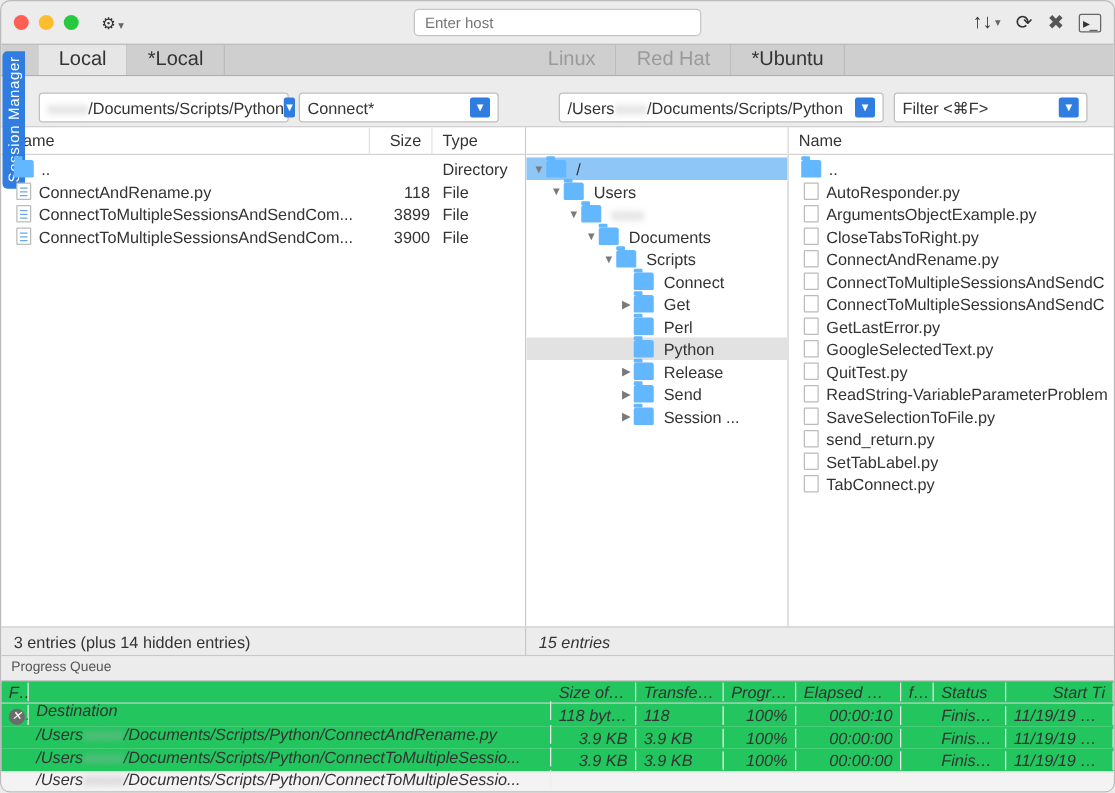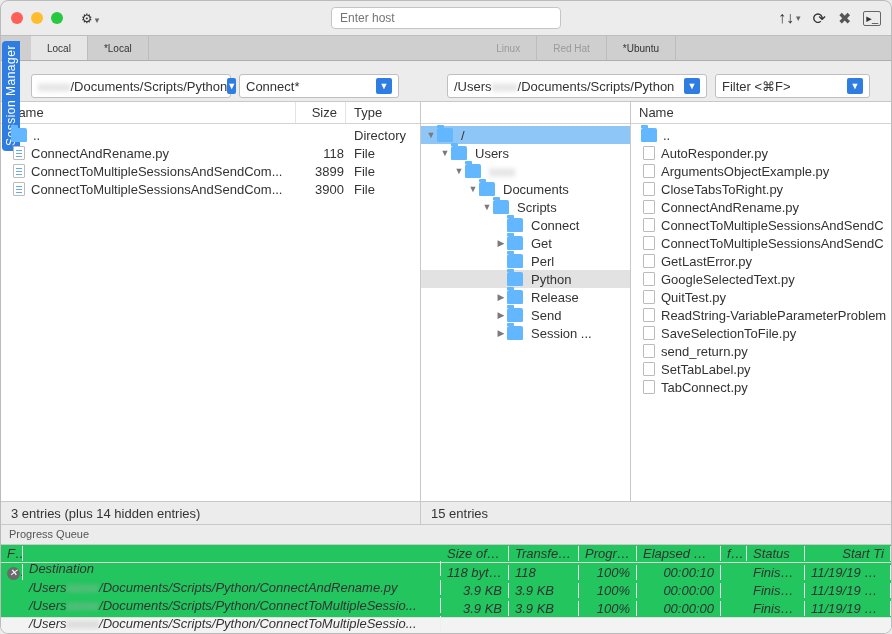--- a/index.html
+++ b/index.html
@@ -48,21 +48,21 @@
     border-bottom:1px solid #aeaeae;
     display:flex;
     align-items:stretch;
     padding-left:30px;
   }
   .tab {
     min-width:55px;
     padding:0 16px;
     display:flex; align-items:center; justify-content:center;
     border-right:1px solid #bdbdbd;
-    font-size:10px;
+    font-size:16px;
     color:#333;
     background:#cfcfcf;
   }
   .tab.active { background:#e6e6e6; }
   .tab.dim { color:#9a9a9a; }
   .tabgap { flex:1; }
   .tabrow .rgroup { display:flex; }
 
   
   .pathbar {
@@ -162,21 +162,21 @@
   .statusstrip {
     height:24px;
     background:#ececec;
     border-top:1px solid #c8c8c8;
     border-bottom:1px solid #c8c8c8;
     display:flex;
     font-size:12px;
     color:#444;
   }
   .statusstrip .sl { width:420px; padding:4px 10px; border-right:1px solid #c8c8c8; }
-  .statusstrip .sr { padding:4px 10px; }
+  .statusstrip .sr { padding:4px 10px;font-style:italic; }
 
   .tq-title {
     height:20px; font-size:11px; color:#555;
     padding:3px 8px;
     background:#ececec;
     border-bottom:1px solid #c8c8c8;
   }
 
   .tq-hdr, .tq-row {
     display:flex;

